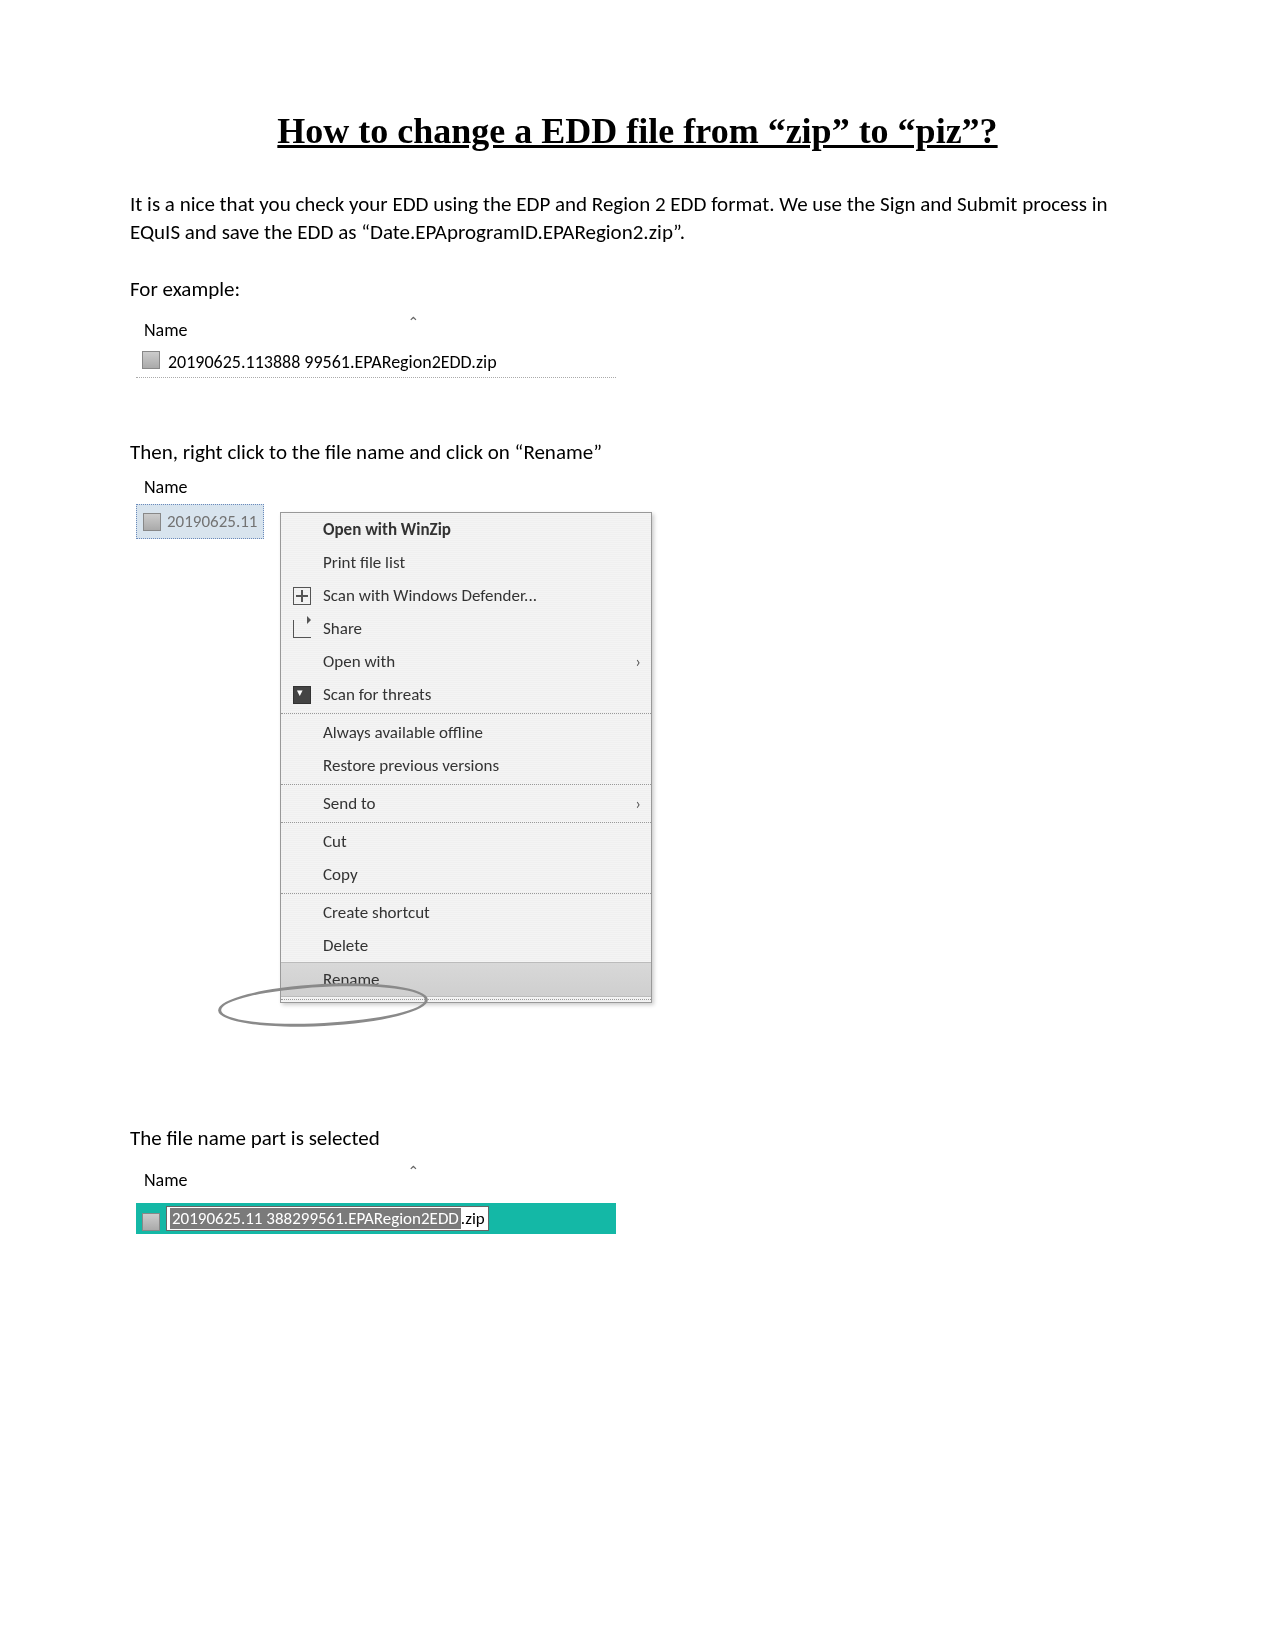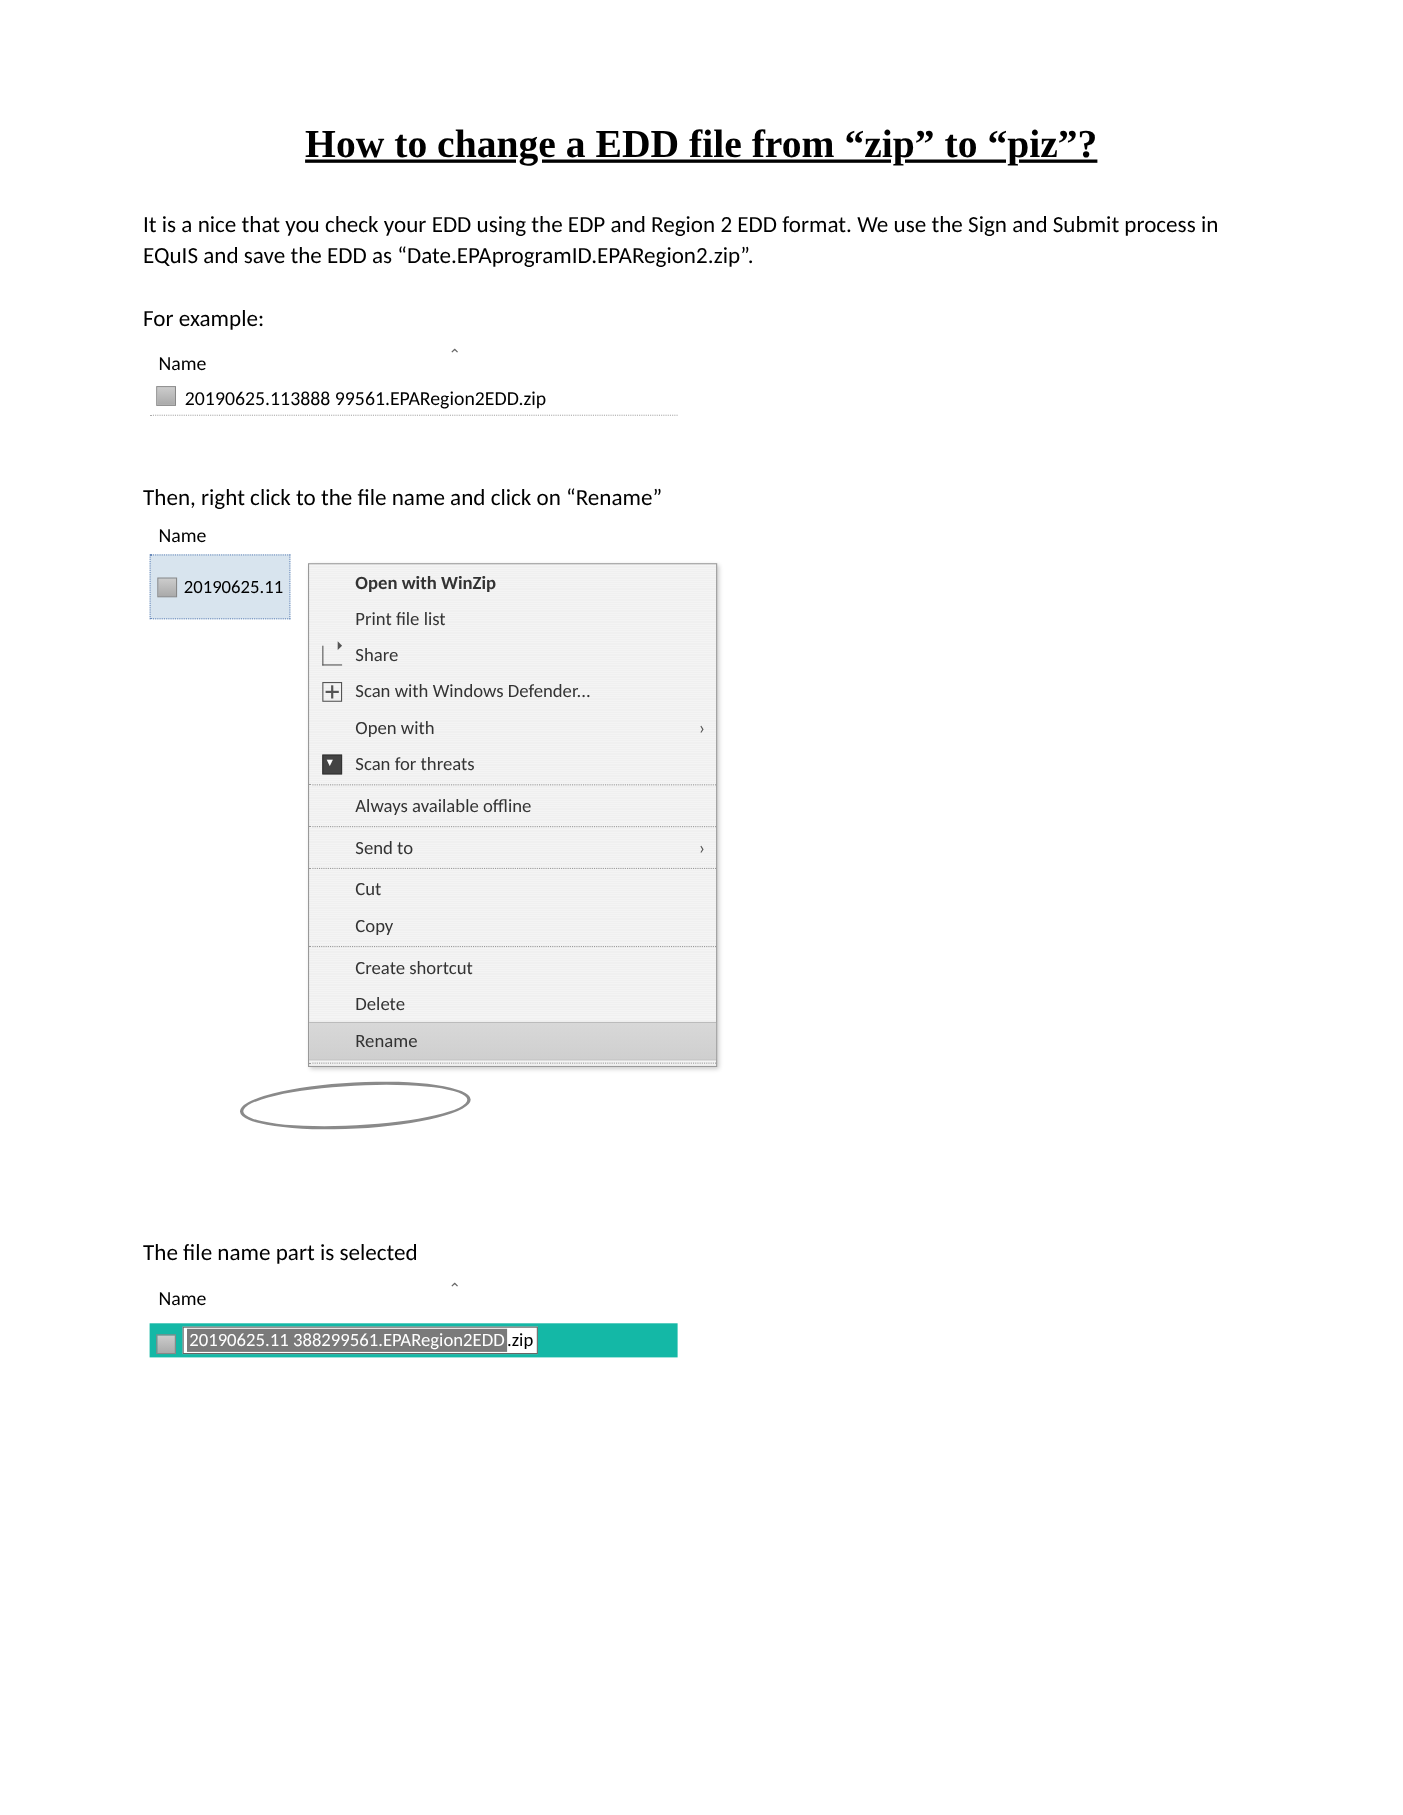--- a/index.html
+++ b/index.html
@@ -47,22 +47,22 @@
     .zip-icon {
       width: 18px; height: 18px; flex: none;
       background: linear-gradient(#ccc,#aaa);
       border: 1px solid #888;
     }
     
     .cm-wrap { position: relative; height: 580px; margin-top: 6px; }
     .sel-file {
       position: absolute; left: 6px; top: 0;
       display: flex; align-items: center; gap: 6px;
-      background: #d8e4ee; padding: 18px 6px;
-      font-size: 17px; color: #000000;
+      background: #d8e4ee; padding: 6px 6px;
+      font-size: 17px; color: #737373;
       border: 1px dotted #6a8abb;
     }
     .cm {
       position: absolute; left: 150px; top: 8px;
       width: 372px;
       background:
         repeating-linear-gradient(0deg,#f4f4f4,#f4f4f4 1px,#f0f0f0 1px,#f0f0f0 2px);
       border: 1px solid #999;
       box-shadow: 2px 2px 4px rgba(0,0,0,.2);
       font-size: 17px; color: #333;
@@ -153,37 +153,38 @@
 <div class="cm-wrap">
   <div class="sel-file">
     <span class="zip-icon"></span>
     <span>20190625.11</span>
   </div>
 
   <div class="cm">
     <div class="itm bold">Open with WinZip</div>
     <div class="itm">Print file list</div>
     <div class="itm">
+      <span class="ico ico-defender"></span>
+      <span>Scan with Windows Defender...</span>
+    </div>
+    <div class="itm">
       <span class="ico ico-share"></span>
       <span>Share</span>
     </div>
     <div class="itm">
-      <span class="ico ico-defender"></span>
-      <span>Scan with Windows Defender...</span>
-    </div>
-    <div class="itm">
       <span>Open with</span>
       <span class="arrow">›</span>
     </div>
     <div class="itm">
       <span class="ico ico-threat"></span>
       <span>Scan for threats</span>
     </div>
     <div class="sep"></div>
     <div class="itm">Always available offline</div>
+    <div class="itm">Restore previous versions</div>
     <div class="sep"></div>
     <div class="itm">
       <span>Send to</span>
       <span class="arrow">›</span>
     </div>
     <div class="sep"></div>
     <div class="itm">Cut</div>
     <div class="itm">Copy</div>
     <div class="sep"></div>
     <div class="itm">Create shortcut</div>

